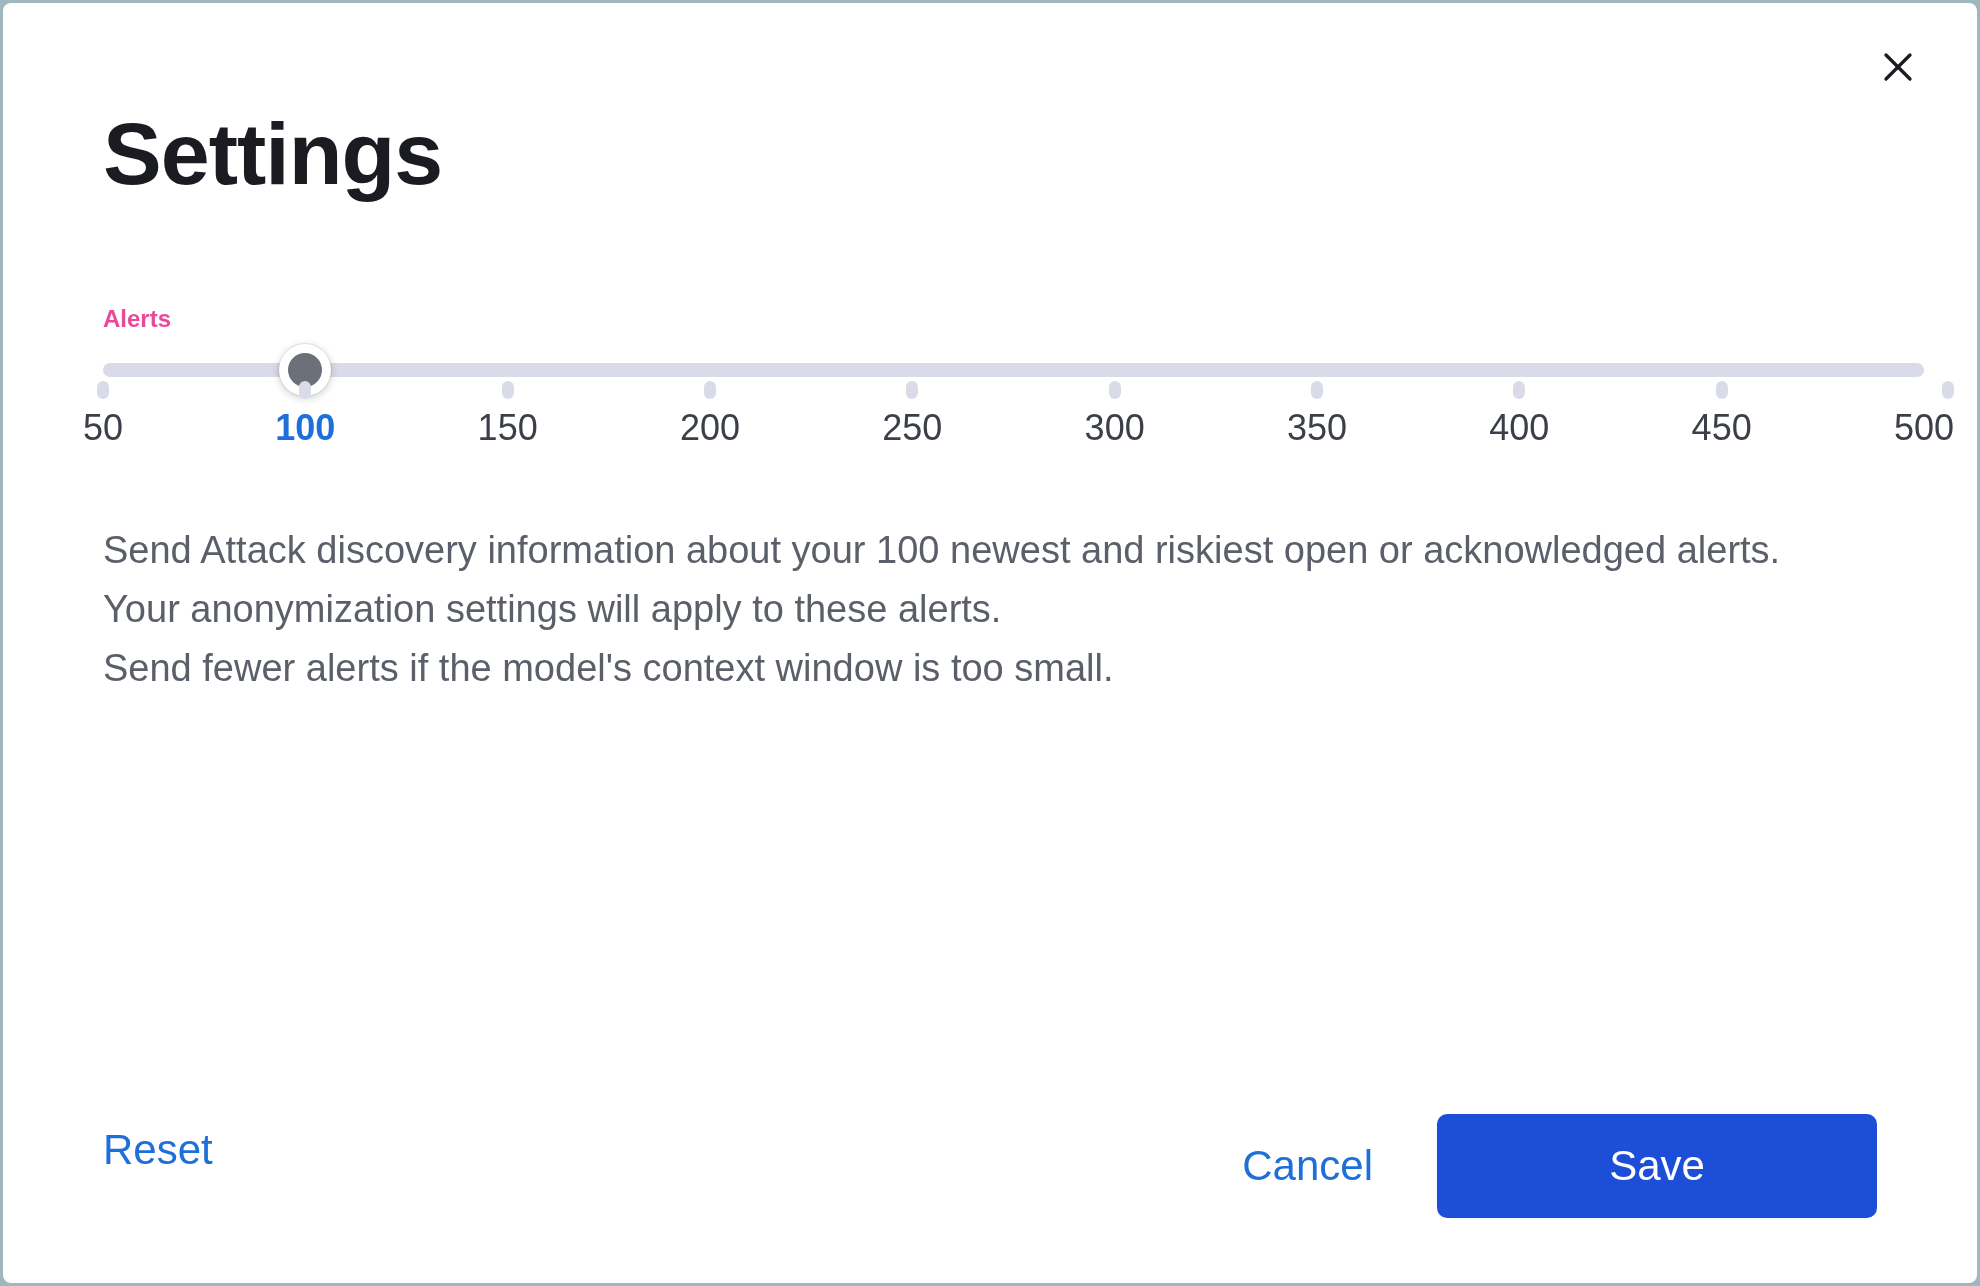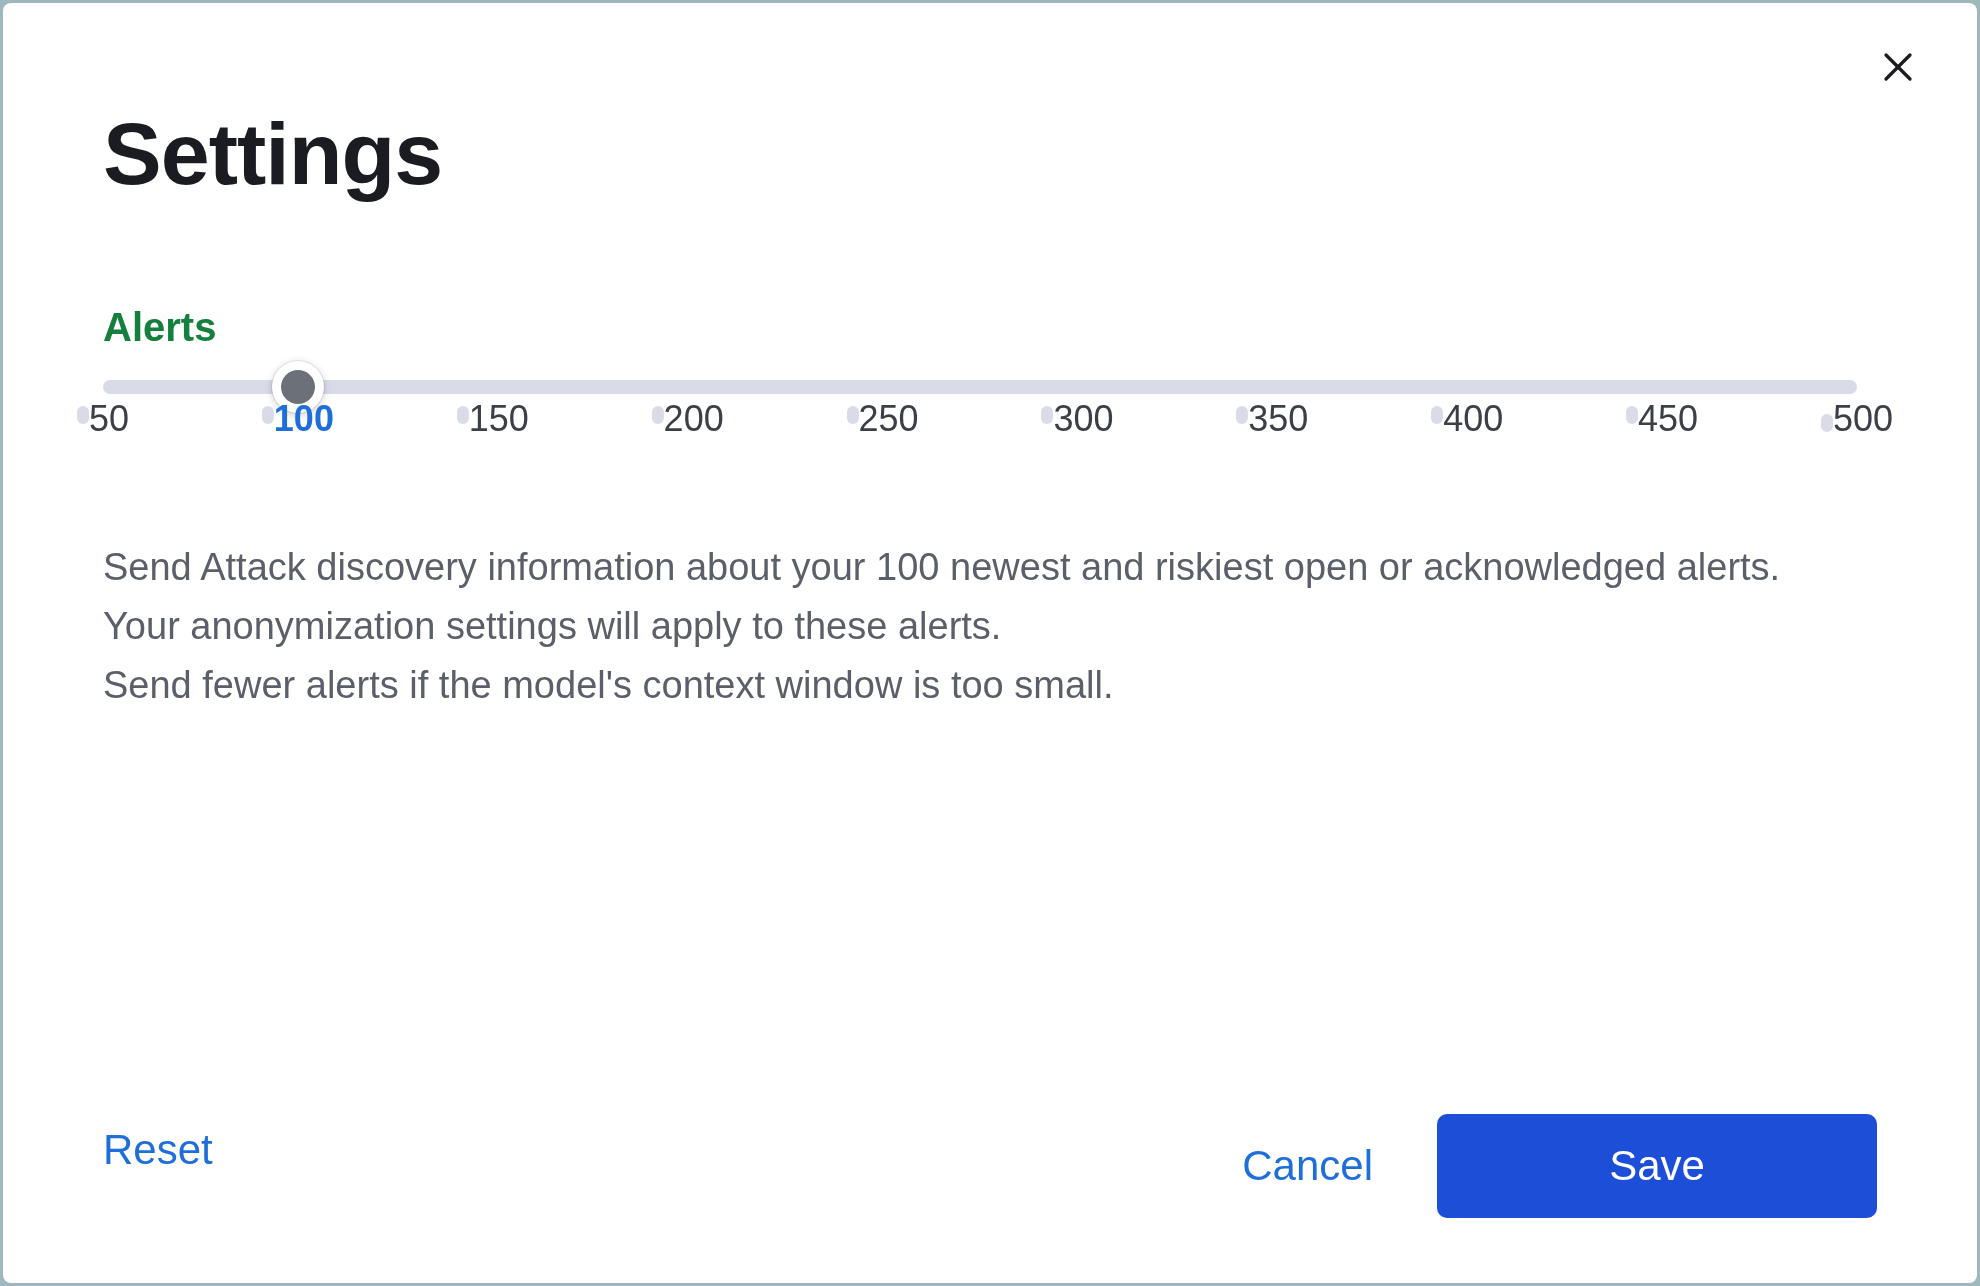--- a/index.html
+++ b/index.html
@@ -14,21 +14,21 @@
       width: 1980px;
       height: 1286px;
       transform-origin: top left;
     }
     .dialog {
       background: #ffffff;
       border-radius: 8px;
       width: 100%;
       height: 100%;
       position: relative;
-      padding: 100px 120px 70px 100px;
+      padding: 100px 53px 70px 100px;
     }
     .close-btn {
       position: absolute;
       top: 40px;
       right: 55px;
       width: 48px;
       height: 48px;
       background: none;
       border: none;
       cursor: pointer;
@@ -42,23 +42,23 @@
       height: 36px;
     }
     .title {
       font-size: 88px;
       font-weight: 800;
       color: #1a1c21;
       letter-spacing: -1px;
       margin-bottom: 100px;
     }
     .section-label {
-      font-size: 40px;
+      font-size: 24px;
       font-weight: 700;
-      color: #15803d;
+      color: #ec4899;
       margin-bottom: 30px;
     }
     .slider-container {
       position: relative;
       width: 100%;
       margin-bottom: 18px;
     }
     .slider-track {
       width: 100%;
       height: 14px;
@@ -91,20 +91,21 @@
       width: 100%;
       height: 80px;
       margin-top: 4px;
     }
     .tick {
       position: absolute;
       top: 0;
       transform: translateX(-50%);
       text-align: center;
       display: flex;
+      flex-direction: column;
       align-items: center;
     }
     .tick-mark {
       width: 12px;
       height: 18px;
       background: #d9dce8;
       border-radius: 6px;
       margin-bottom: 8px;
     }
     .tick-label {

